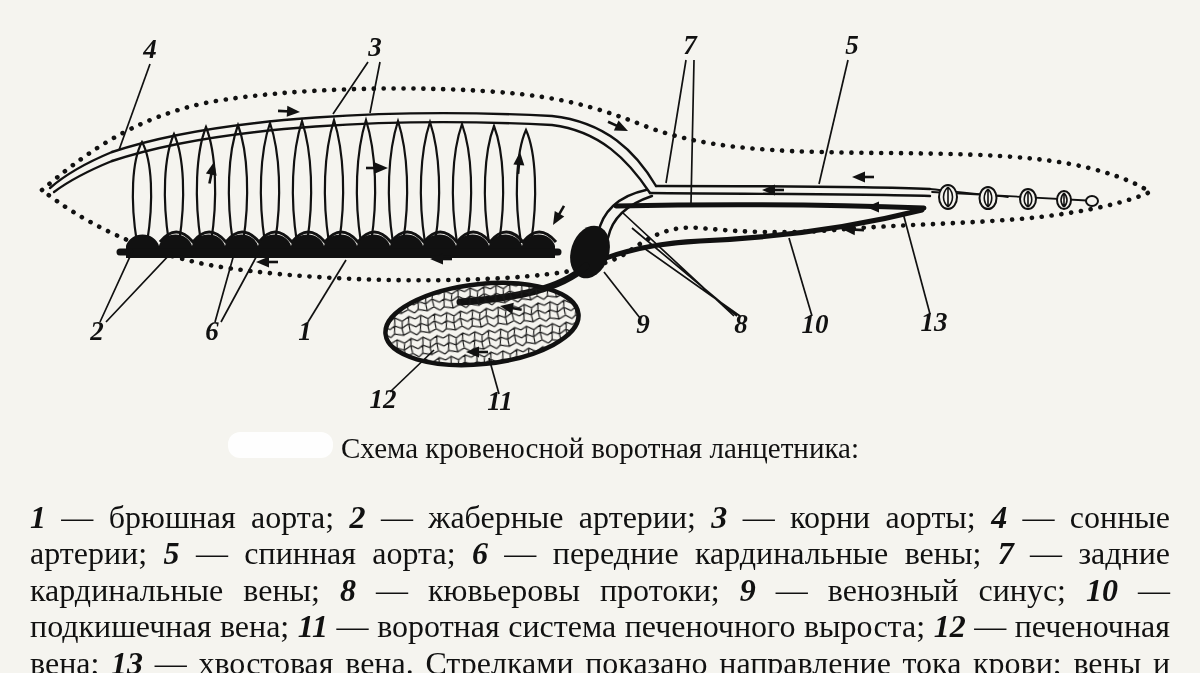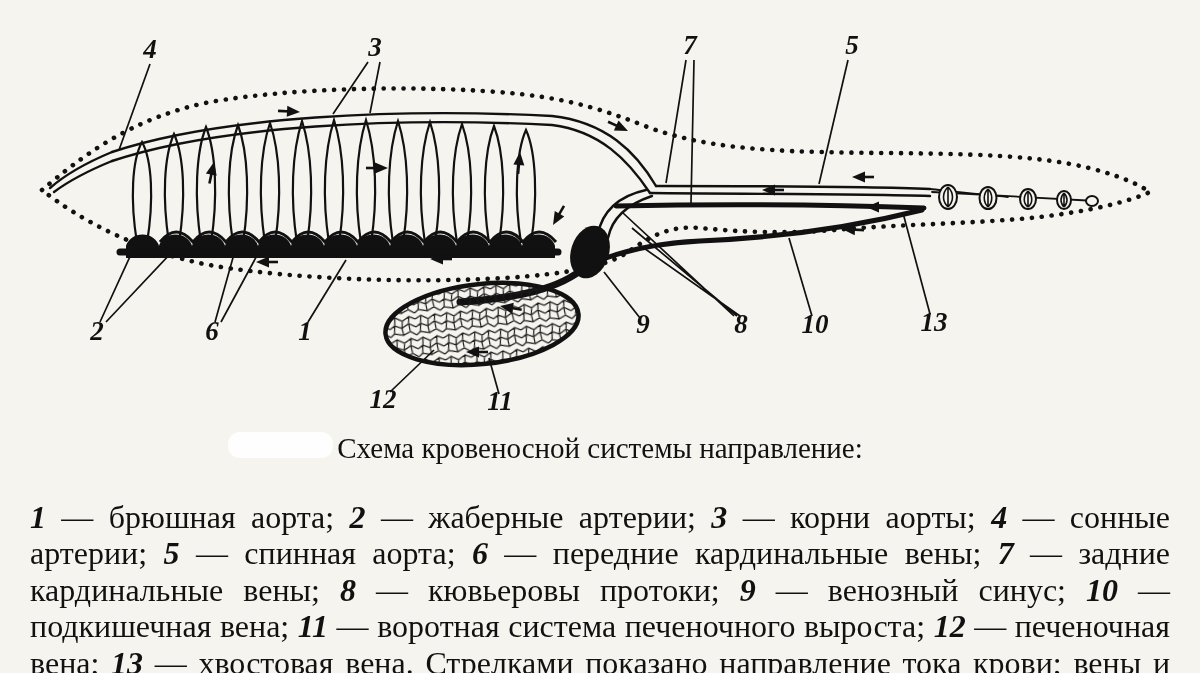--- a/index.html
+++ b/index.html
@@ -220,17 +220,17 @@
         <text class="lab" x="815" y="333">10</text>
         <text class="lab" x="934" y="331">13</text>
         <text class="lab" x="383" y="408">12</text>
         <text class="lab" x="500" y="410">11</text>
       </g>
     </svg>
   </div>
 
   <div class="smudge"></div>
 
-  <div class="caption">Схема кровеносной системы направление:</div>
+  <div class="caption">Схема кровеносной воротная ланцетника:</div>
 
   <p class="legend"><span class="lnum">1</span><span> — брюшная аорта; </span><span class="lnum">2</span><span> — жаберные артерии; </span><span class="lnum">3</span><span> — корни аорты; </span><span class="lnum">4</span><span> — сонные артерии; </span><span class="lnum">5</span><span> — спинная аорта; </span><span class="lnum">6</span><span> — передние кардинальные вены; </span><span class="lnum">7</span><span> — задние кардинальные вены; </span><span class="lnum">8</span><span> — кювьеровы протоки; </span><span class="lnum">9</span><span> — венозный синус; </span><span class="lnum">10</span><span> — подкишечная вена; </span><span class="lnum">11</span><span> — воротная система печеночного выроста; </span><span class="lnum">12</span><span> — печеночная вена; </span><span class="lnum">13</span><span> — хвостовая вена. </span><span>Стрелками показано направление тока крови; вены и брюшная аорта окрашены в черный цвет</span></p>
 
 </div>
 
 </body></html>

